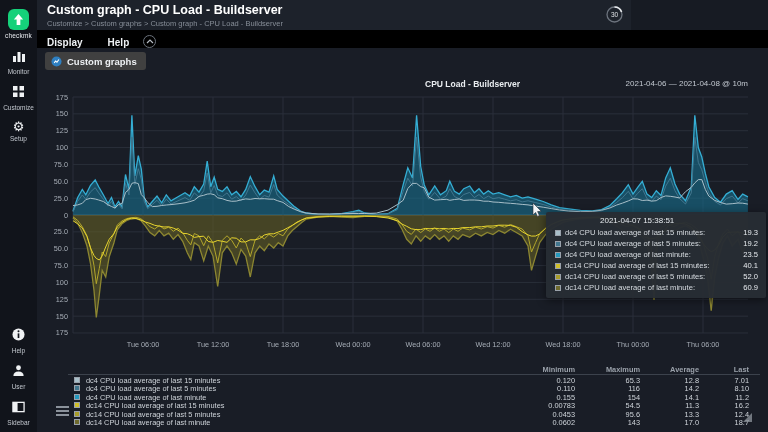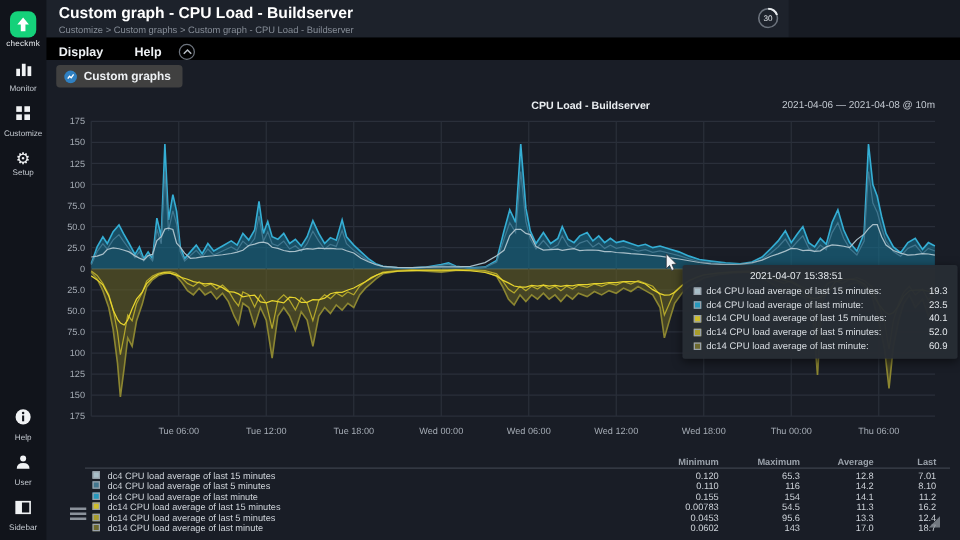--- a/index.html
+++ b/index.html
@@ -218,20 +218,25 @@
 
   <div class="tooltip">
     <div class="tt-time">2021-04-07 15:38:51</div>
     <div id="tt-rows">
         <div class="tt-row">
           <span class="tt-sw" style="background: rgb(168, 191, 201);"></span>
           <span class="tt-label">dc4 CPU load average of last 15 minutes:</span>
           <span class="tt-val">19.3</span>
         </div>
         <div class="tt-row">
+          <span class="tt-sw" style="background: rgb(65, 118, 142);"></span>
+          <span class="tt-label">dc4 CPU load average of last 5 minutes:</span>
+          <span class="tt-val">19.2</span>
+        </div>
+        <div class="tt-row">
           <span class="tt-sw" style="background: rgb(37, 153, 190);"></span>
           <span class="tt-label">dc4 CPU load average of last minute:</span>
           <span class="tt-val">23.5</span>
         </div>
         <div class="tt-row">
           <span class="tt-sw" style="background: rgb(207, 190, 41);"></span>
           <span class="tt-label">dc14 CPU load average of last 15 minutes:</span>
           <span class="tt-val">40.1</span>
         </div>
         <div class="tt-row">

